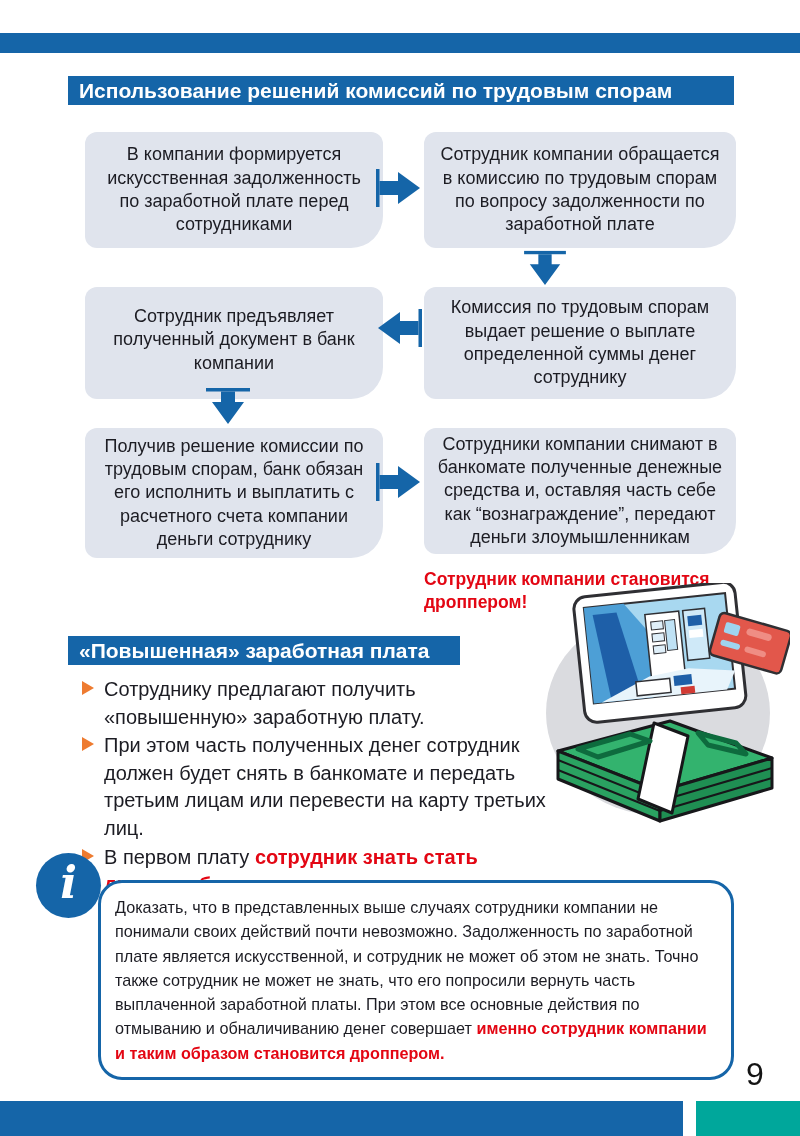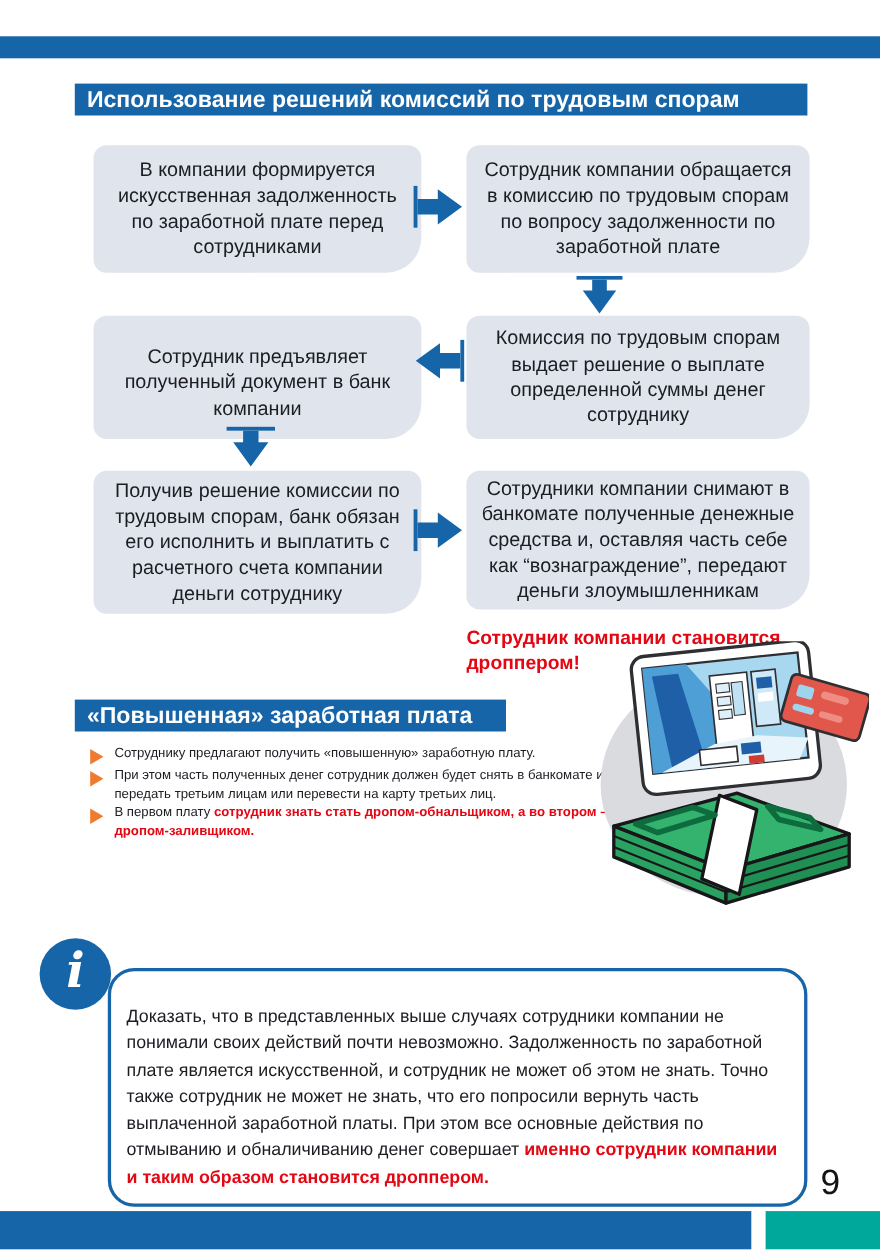--- a/index.html
+++ b/index.html
@@ -9,56 +9,56 @@
   .topbar{position:absolute;left:0;top:33px;width:800px;height:20px;background:#1565a8}
 
   .banner{position:absolute;background:#1565a8;color:#fff;font-weight:bold;font-size:21px;
           line-height:29px;height:29px;padding-left:11px;white-space:nowrap}
   .banner1{left:68px;top:76px;width:666px}
   .banner2{left:68px;top:636px;width:392px}
 
   .fbox{position:absolute;background:#e0e4ed;border-radius:12px 12px 32px 12px;
         display:flex;align-items:center;justify-content:center;text-align:center;
         color:#1c1c23;font-size:18px;line-height:1.3;padding:8px 12px}
-  .fbox.top{align-items:center;padding-top:18px}
+  .fbox.top{align-items:flex-start;padding-top:18px}
   .b1{left:85px;top:132px;width:298px;height:116px}
   .b2{left:424px;top:132px;width:312px;height:116px}
   .b3{left:85px;top:287px;width:298px;height:112px}
   .b4{left:424px;top:287px;width:312px;height:112px}
   .b5{left:85px;top:428px;width:298px;height:130px}
   .b6{left:424px;top:428px;width:312px;height:126px}
 
   .arrow{position:absolute}
   .arrow svg{display:block;width:100%;height:100%}
   .a-r1{left:374px;top:168px;width:48px;height:40px}
   .a-d1{left:517px;top:249px;width:56px;height:38px}
   .a-l1{left:376px;top:308px;width:48px;height:40px}
   .a-d2{left:200px;top:386px;width:56px;height:40px}
   .a-r2{left:374px;top:462px;width:48px;height:40px}
 
   .warning{position:absolute;left:424px;top:568px;width:320px;color:#e30613;
            font-weight:bold;font-size:17.5px;line-height:1.3}
 
   .bullets{position:absolute;left:80px;top:676px;width:482px;margin:0;padding:0;
-           list-style:none;color:#1c1c23;font-size:12px;line-height:1.38}
+           list-style:none;color:#1c1c23;font-size:20px;line-height:1.38}
   .bullets li{display:flex;margin-bottom:1px}
   .tri{flex:0 0 auto;width:0;height:0;border-left:12px solid #ee7b30;
        border-top:7px solid transparent;border-bottom:7px solid transparent;
        margin:5px 10px 0 2px}
   .red{color:#e30613;font-weight:bold}
 
   .illus{position:absolute;left:538px;top:583px;width:252px;height:240px}
 
   .info-circle{position:absolute;left:36px;top:853px;width:65px;height:65px;border-radius:50%;
                background:#1565a8;display:flex;align-items:center;justify-content:center;z-index:2}
   .i-glyph{color:#fff;font-family:"DejaVu Serif","Liberation Serif",serif;font-style:italic;
            font-weight:bold;font-size:44px;line-height:1;margin-top:-5px}
 
   .infobox{position:absolute;left:98px;top:880px;width:636px;min-height:186px;background:#fff;
-           border:3px solid #1565a8;border-radius:24px;padding:29px 18px 12px 14px;
+           border:3px solid #1565a8;border-radius:24px;padding:12px 18px 12px 14px;
            font-size:16.2px;line-height:1.5;color:#1c1c23}
 
   .pagenum{position:absolute;left:746px;top:1056px;font-size:32px;color:#141414}
 
   .bar-blue{position:absolute;left:0;top:1101px;width:683px;height:35px;background:#1565a8}
   .bar-teal{position:absolute;left:696px;top:1101px;width:104px;height:35px;background:#00a79b}
 </style>
 </head>
 <body>
 

